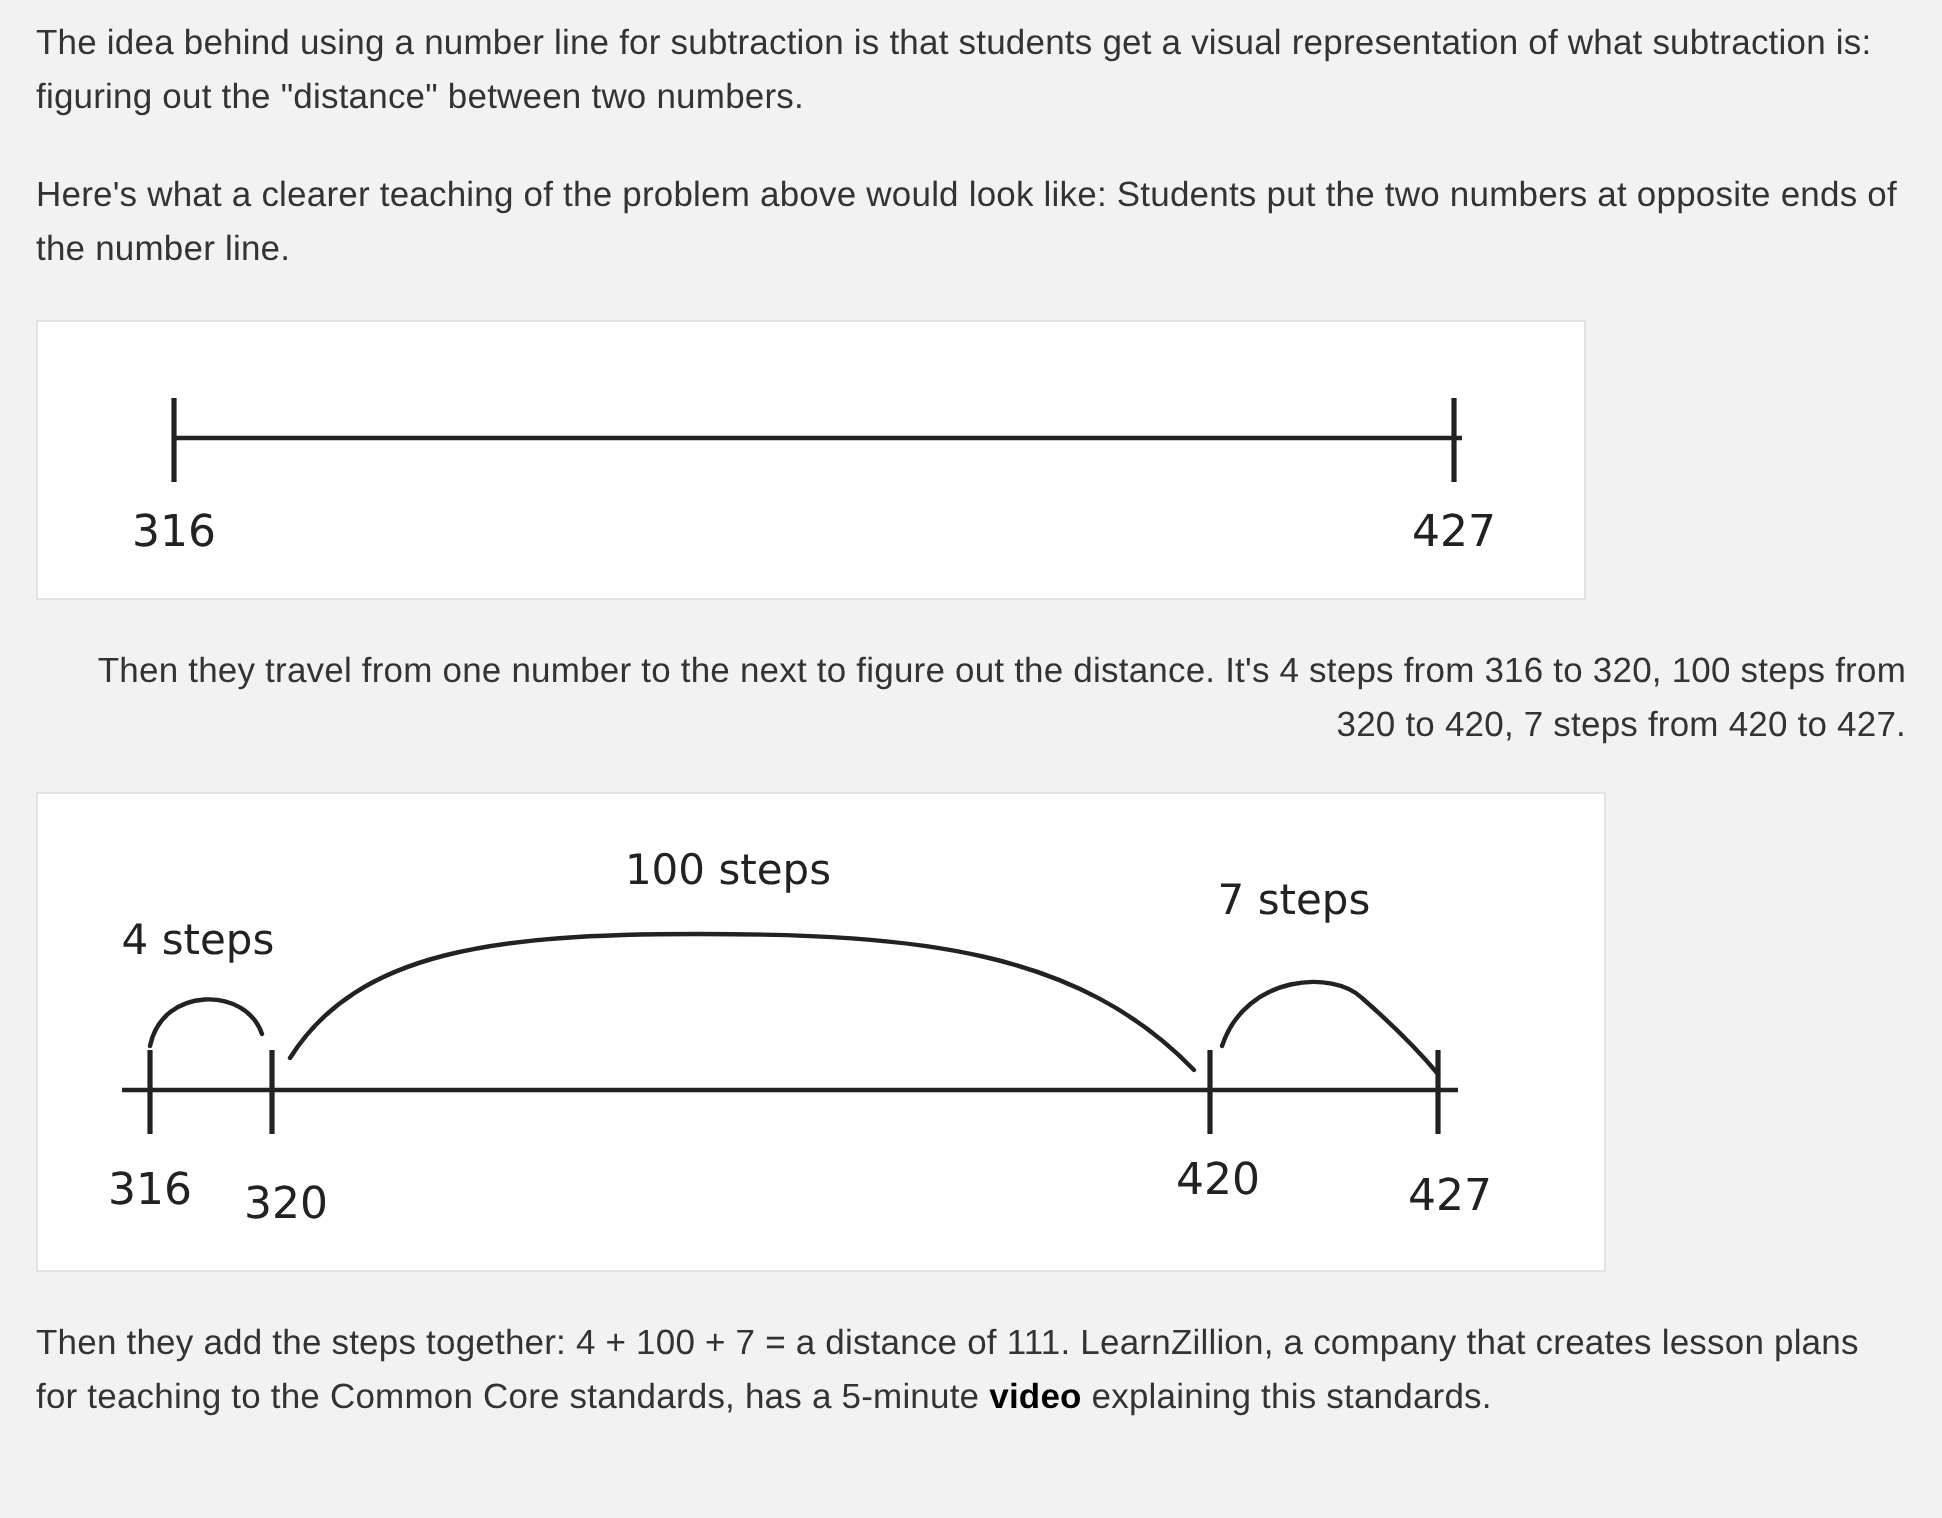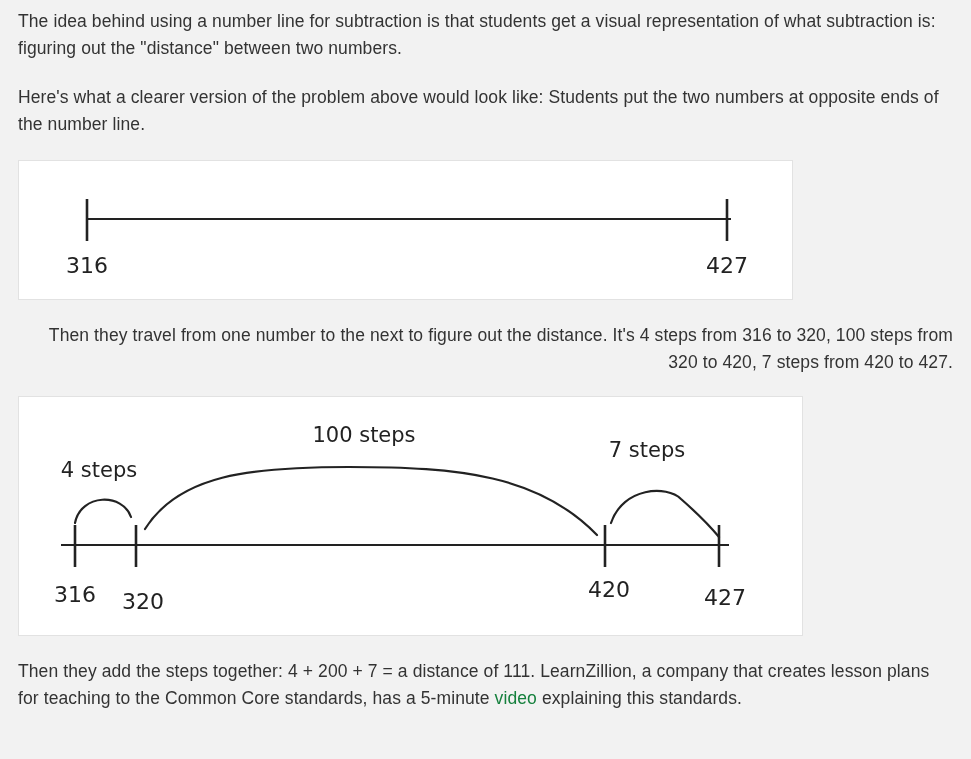--- a/index.html
+++ b/index.html
@@ -48,36 +48,36 @@
     height: 240px;
     padding: 0;
   }
   .figure svg {
     display: block;
   }
   .fig-label {
     font-family: "DejaVu Sans", sans-serif;
   }
   a.inline-link {
-    color: #15803d;
-    font-weight: normal;
+    color: #000000;
+    font-weight: bold;
     text-decoration: none;
   }
   .last-para {
     margin-bottom: 0;
   }
 </style>
 </head>
 <body>
 
 <div class="page">
 
   <p class="para">The idea behind using a number line for subtraction is that students get a visual representation of what subtraction is: figuring out the "distance" between two numbers.</p>
 
-  <p class="para">Here's what a clearer version of the problem above would look like: Students put the two numbers at opposite ends of the number line.</p>
+  <p class="para">Here's what a clearer teaching of the problem above would look like: Students put the two numbers at opposite ends of the number line.</p>
 
   <div class="figure figure-one">
     <svg width="773" height="138" viewBox="0 0 773 138" xmlns="http://www.w3.org/2000/svg">
       <line x1="68" y1="58" x2="712" y2="58" stroke="#222222" stroke-width="2.2"></line>
       <line x1="68" y1="38" x2="68" y2="80" stroke="#222222" stroke-width="2.6"></line>
       <line x1="708" y1="38" x2="708" y2="80" stroke="#222222" stroke-width="2.6"></line>
       <text class="fig-label" x="68" y="112" text-anchor="middle" font-size="22" fill="#222222">316</text>
       <text class="fig-label" x="708" y="112" text-anchor="middle" font-size="22" fill="#222222">427</text>
     </svg>
   </div>
@@ -102,15 +102,15 @@
       <text class="fig-label" x="345" y="45" text-anchor="middle" font-size="21" fill="#222222">100 steps</text>
       <text class="fig-label" x="628" y="60" text-anchor="middle" font-size="21" fill="#222222">7 steps</text>
 
       <text class="fig-label" x="56" y="205" text-anchor="middle" font-size="22" fill="#222222">316</text>
       <text class="fig-label" x="124" y="212" text-anchor="middle" font-size="22" fill="#222222">320</text>
       <text class="fig-label" x="590" y="200" text-anchor="middle" font-size="22" fill="#222222">420</text>
       <text class="fig-label" x="706" y="208" text-anchor="middle" font-size="22" fill="#222222">427</text>
     </svg>
   </div>
 
-  <p class="para last-para"><span>Then they add the steps together: 4 + 200 + 7 = a distance of 111. LearnZillion, a company that creates lesson plans for teaching to the Common Core standards, has a 5-minute </span><a class="inline-link" href="#">video</a><span> explaining this standards.</span></p>
+  <p class="para last-para"><span>Then they add the steps together: 4 + 100 + 7 = a distance of 111. LearnZillion, a company that creates lesson plans for teaching to the Common Core standards, has a 5-minute </span><a class="inline-link" href="#">video</a><span> explaining this standards.</span></p>
 
 </div>
 
 </body></html>

